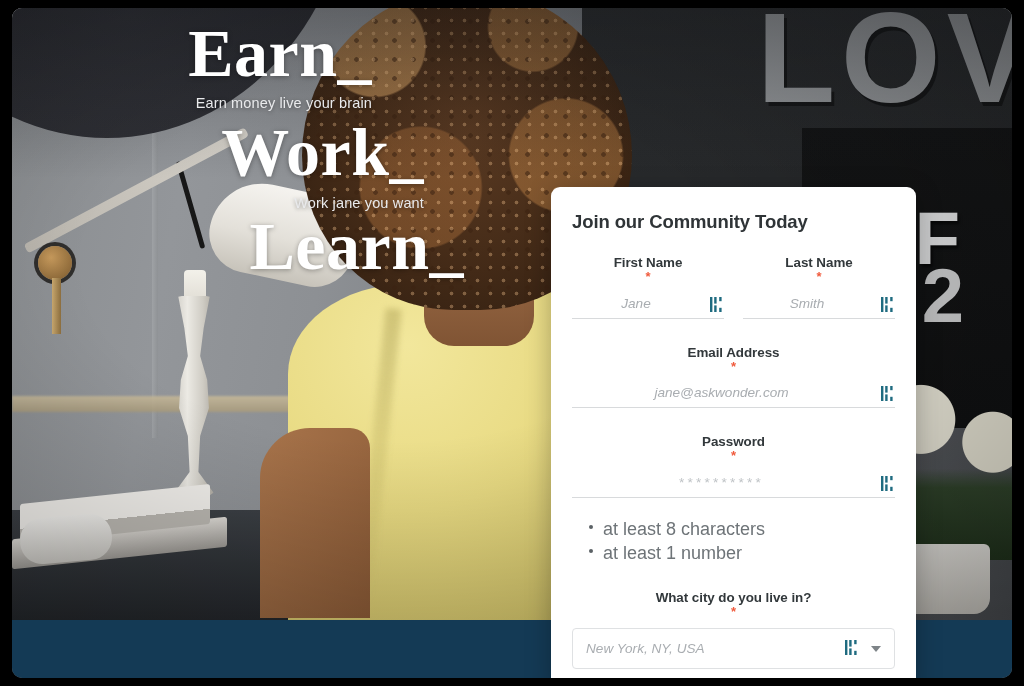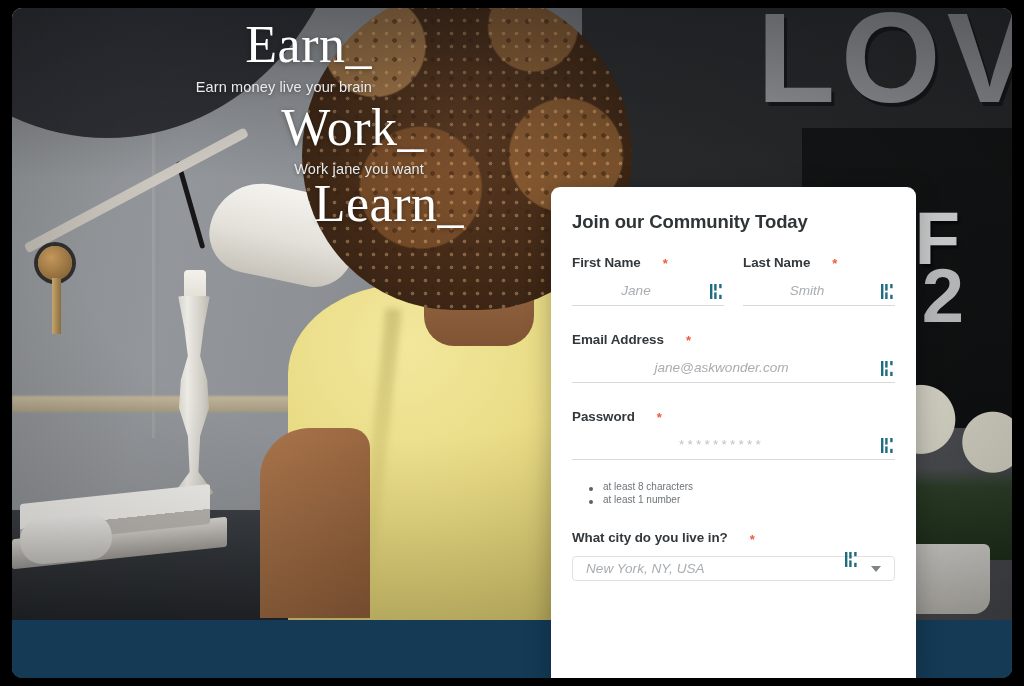--- a/index.html
+++ b/index.html
@@ -295,22 +295,22 @@
     padding-top: 10px;
     color: #fff;
   }
   .hero-line { text-align: right; }
   .hero-line.l1 { padding-right: 200px; }
   .hero-line.l2 { padding-right: 148px; margin-top: 6px; }
   .hero-line.l3 { padding-right: 108px; margin-top: 0; }
 
   .hero-title {
     font-family: "Liberation Serif", "DejaVu Serif", serif;
-    font-weight: 400;
-    font-size: 52px;
+    font-weight: 700;
+    font-size: 68px;
     line-height: 1.05;
     color: #ffffff;
     letter-spacing: .5px;
     text-shadow: 0 1px 5px rgba(0,0,0,.35);
   }
   .hero-sub {
     font-family: "Liberation Sans", sans-serif;
     font-size: 14.5px;
     font-weight: 400;
     color: #e9eaec;
@@ -358,23 +358,24 @@
 
   .field-row { display: flex; gap: 19px; margin-top: 22px; }
   .field { flex: 1; min-width: 0; }
   .field.full { margin-top: 26px; }
 
   .field-label {
     font-size: 13.4px;
     font-weight: 700;
     color: #32383b;
     display: flex;
-    align-items: flex-end;
-    gap: 22px;
+    align-items: center;
+    gap: 1px;
     letter-spacing: -.05px;
+    flex-direction: column;
   }
   .req {
     color: #f05a3c;
     font-size: 13px;
     line-height: .9;
     font-weight: 700;
   }
 
   .input-wrap {
     position: relative;
@@ -413,39 +414,39 @@
     display: block;
   }
 
   .rules {
     margin: 20px 0 0 17px;
     padding: 0;
     list-style: none;
   }
   .rules li {
     position: relative;
-    font-size: 10px;
+    font-size: 18px;
     color: #6e7478;
     line-height: 1.32;
     padding-left: 14px;
   }
   .rules li::before {
     content: "";
     position: absolute;
     left: 0; top: 7px;
     width: 4px; height: 4px;
     border-radius: 50%;
     background: #5b6165;
   }
 
   .city-block { margin-top: 24px; }
   .select-wrap {
     position: relative;
     margin-top: 11px;
-    height: 25px;
+    height: 41px;
     border: 1px solid #dfe1e3;
     border-radius: 4px;
     display: flex;
     align-items: center;
     padding: 0 52px 0 13px;
     background: #fff;
   }
   .select-wrap input {
     border: 0; outline: 0; width: 100%;
     background: transparent;

